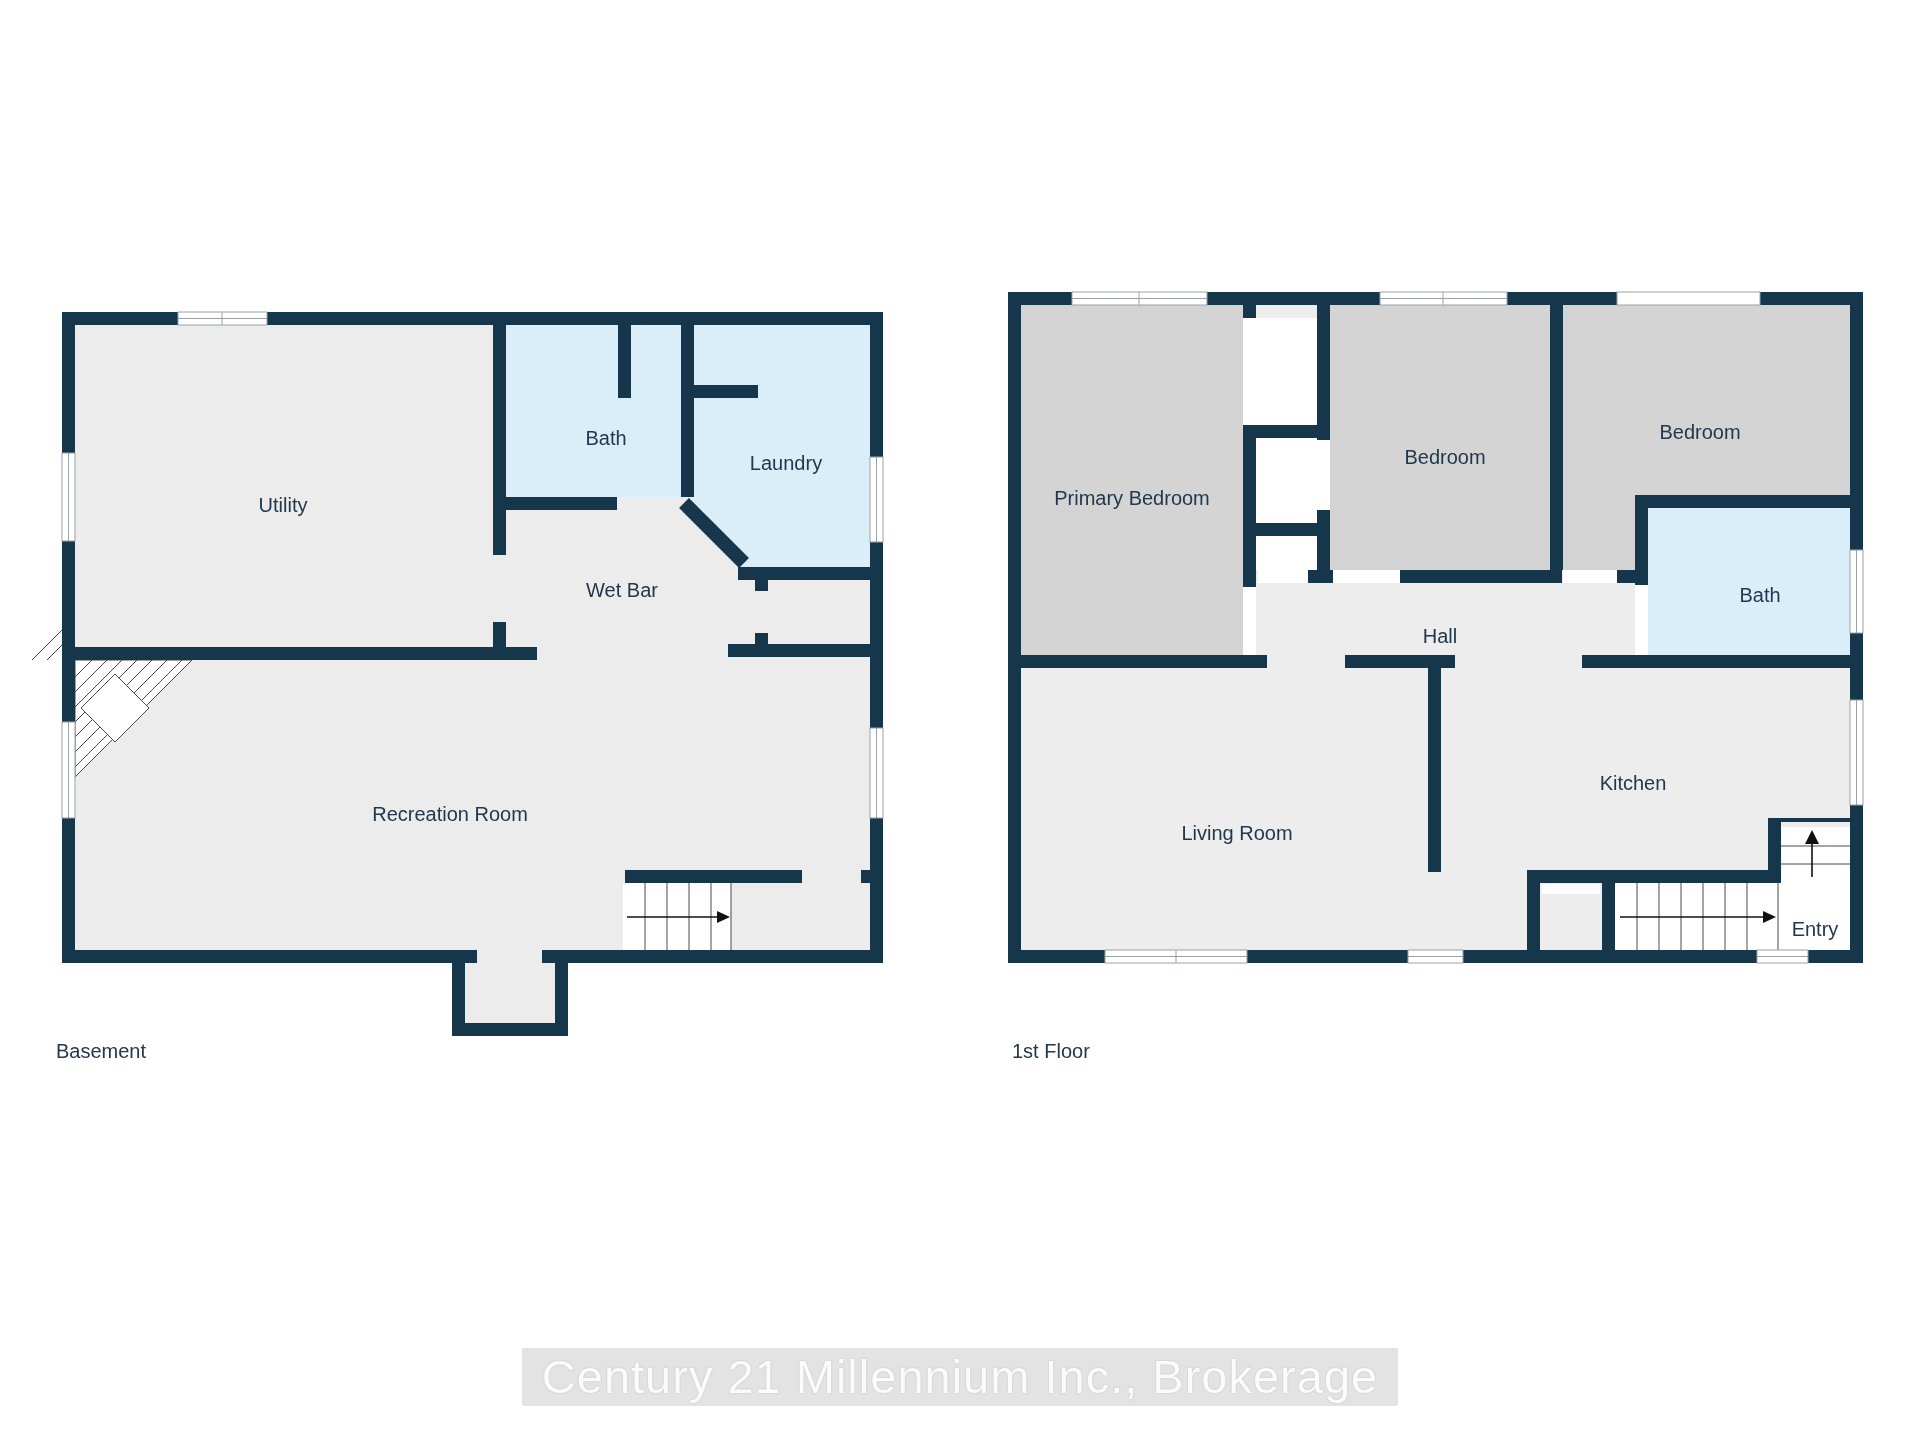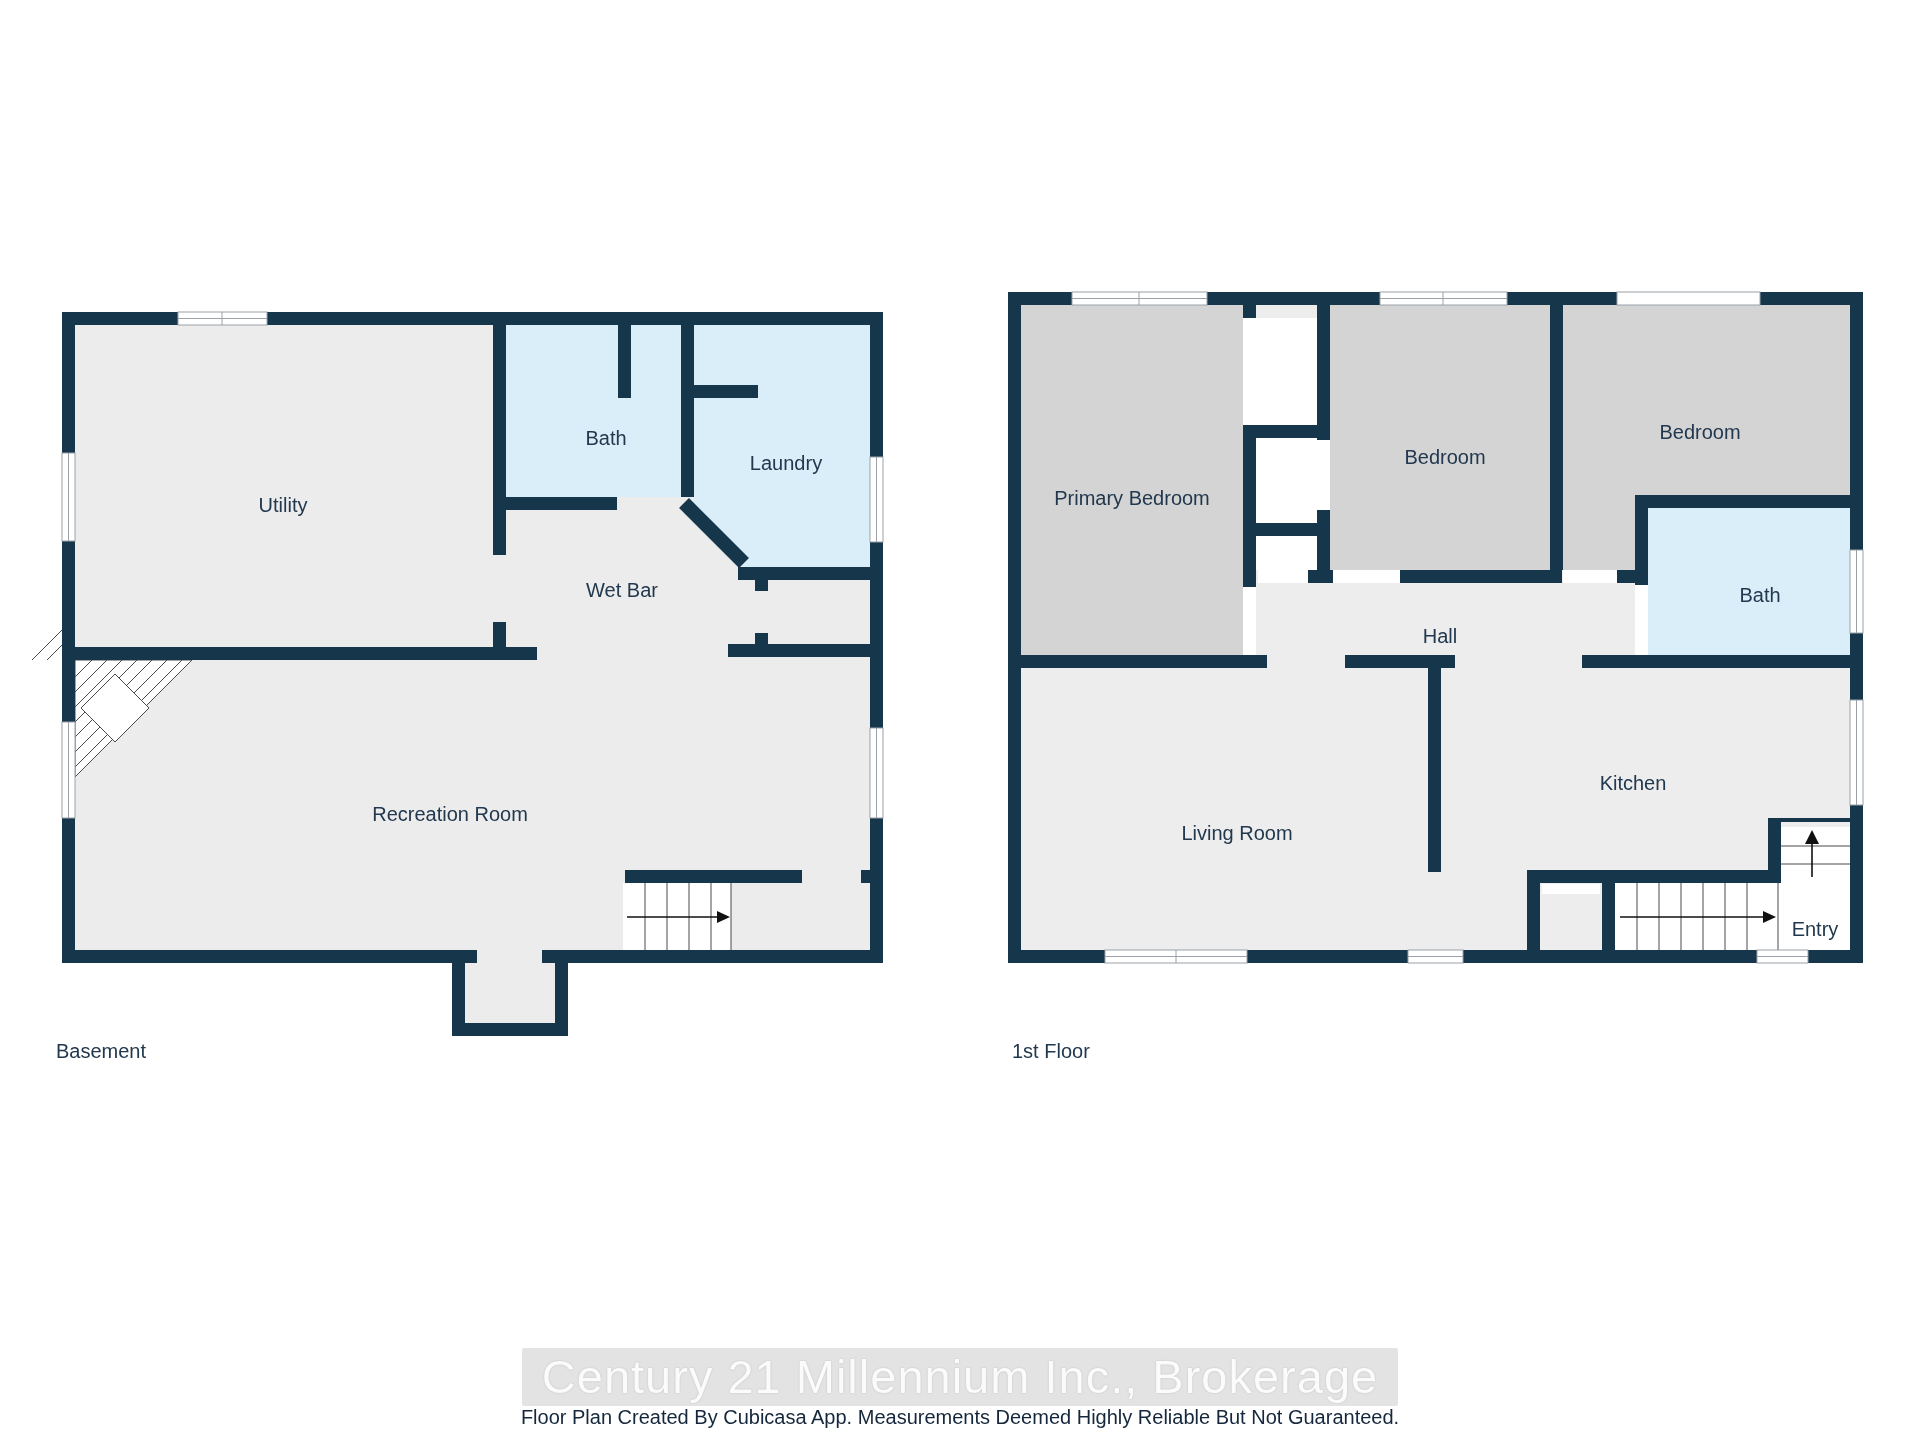--- a/index.html
+++ b/index.html
@@ -253,15 +253,14 @@
     <text class="room-label" x="1237" y="840" text-anchor="middle">Living Room</text>
     <text class="room-label" x="1633" y="790" text-anchor="middle">Kitchen</text>
     <text class="room-label" x="1815" y="936" text-anchor="middle">Entry</text>
     <text class="floor-label" x="1012" y="1058" text-anchor="start">1st Floor</text>
   </g>
 </svg>
 
   <div id="watermark">
     <span>Century 21 Millennium Inc., Brokerage</span>
   </div>
-  <div id="disclaimer">Floor Plan Created By Cubicasa App. Measurements Deemed Highly Reliable But Not Guaranteed.</div>
 
 </div>
 
 </body></html>

